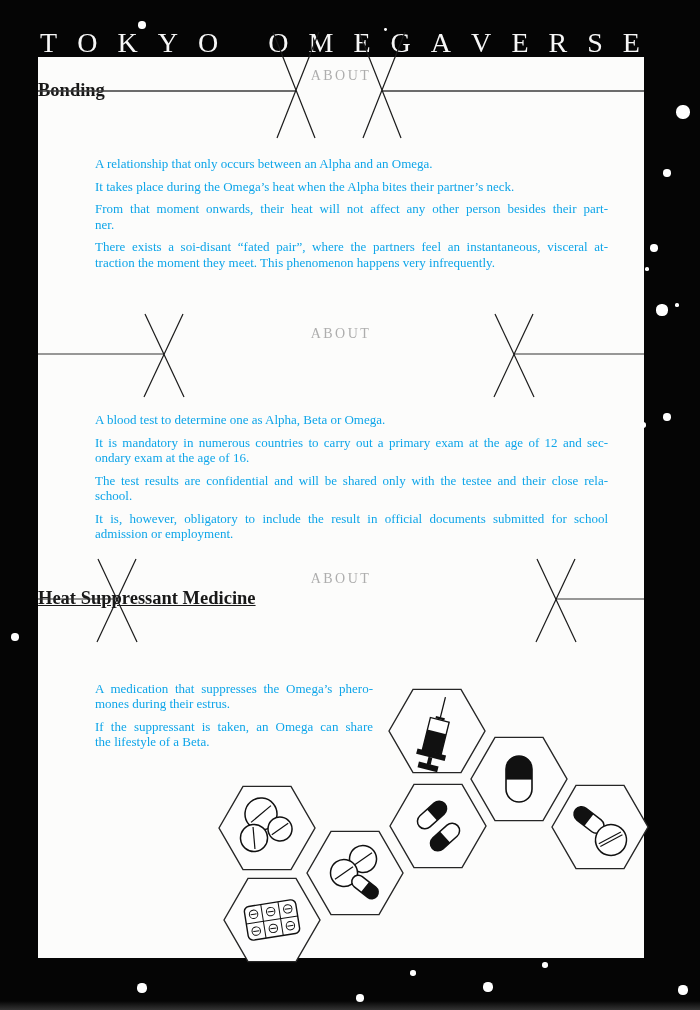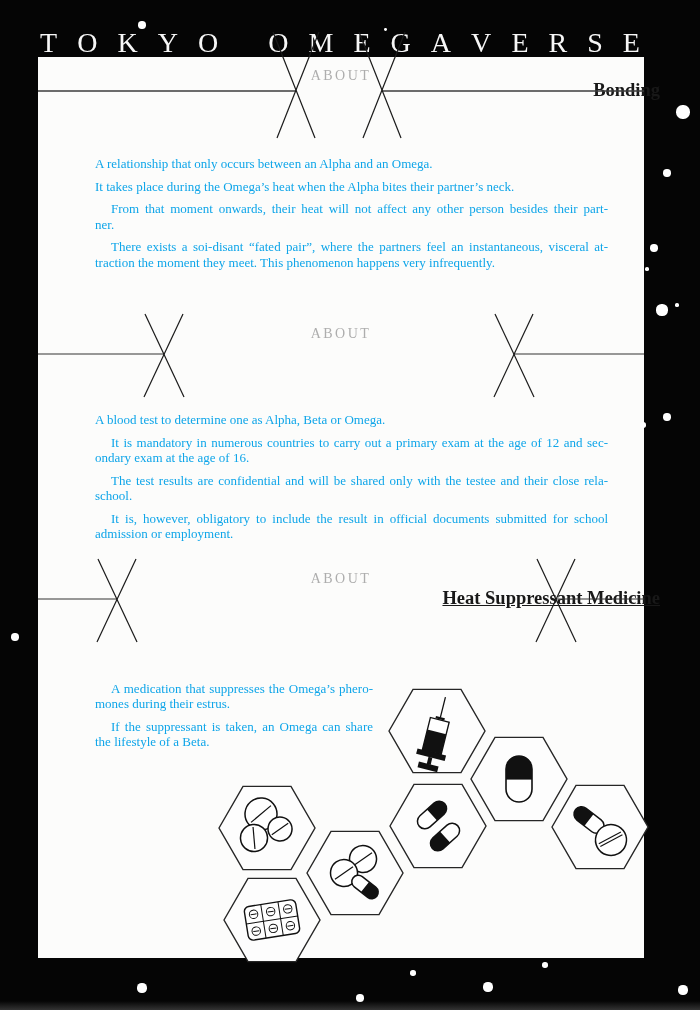--- a/index.html
+++ b/index.html
@@ -11,28 +11,28 @@
   #title{position:absolute;left:40px;top:29px;width:600px;height:28px;display:flex;
          justify-content:space-between;align-items:flex-end;z-index:2;
          font-size:28px;line-height:28px;color:#f7f7f7;font-family:"Liberation Serif",serif;}
   #title span{display:block;}
   #title span.sp{width:10px;}
   
   #overlay{position:absolute;left:0;top:0;z-index:3;pointer-events:none;}
   
   .kicker{position:absolute;left:38px;width:606px;text-align:center;
           font-size:14px;letter-spacing:2.5px;color:#adadad;z-index:2;}
-  .heading{position:absolute;left:38px;width:622px;text-align:right;
+  .heading{position:absolute;left:38px;width:622px;text-align:left;
            font-size:18.5px;font-weight:700;color:#181818;z-index:2;
            font-family:"Liberation Serif",serif;}
   
   .body{position:absolute;font-size:13px;line-height:15.2px;color:#0ea5e9;z-index:2;}
   .body .para{margin:0 0 7.5px 0;}
   .body .line{white-space:nowrap;}
-  .body .line.just{white-space:normal;text-align:justify;text-align-last:justify;margin-left:16px;}
+  .body .line.just{white-space:normal;text-align:justify;text-align-last:justify;}
   
   .star{position:absolute;background:#fff;border-radius:46%;z-index:4;}
   
   #bottom-fade{position:absolute;left:0;bottom:0;width:700px;height:9px;z-index:5;
                background:linear-gradient(to bottom,rgba(45,45,45,0),#333);}
 </style>
 </head>
 <body>
 
 <div id="root">

